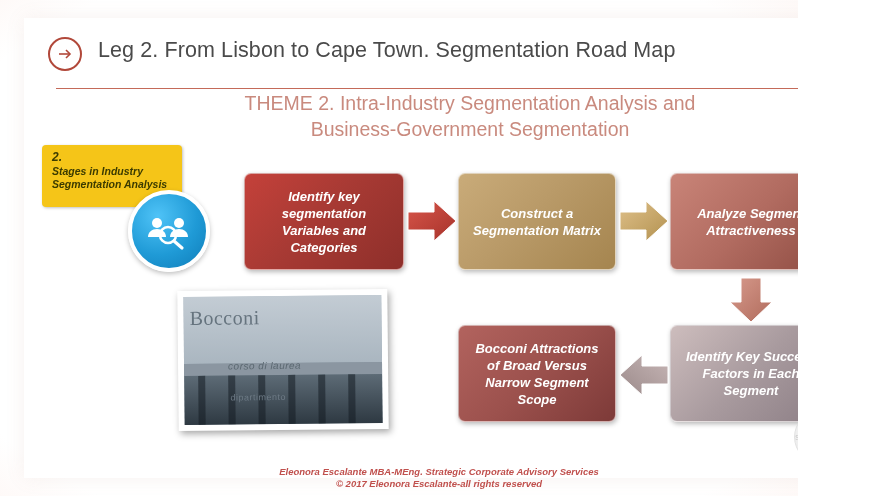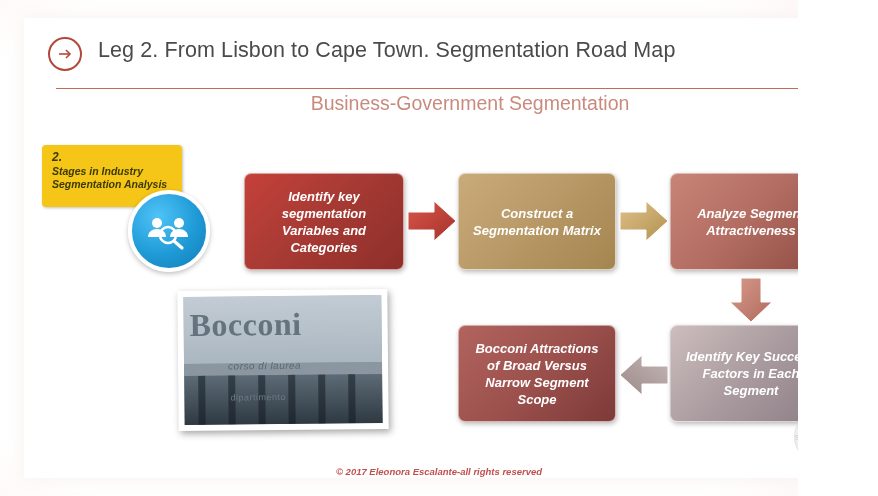--- a/index.html
+++ b/index.html
@@ -206,22 +206,22 @@
     top: 62%;
     width: 7px;
     height: 38%;
     background: rgba(20,28,34,0.55);
   }
   #photo-text {
     position: absolute;
     left: 6px;
     top: 10px;
     font-family: "Liberation Serif", serif;
-    font-size: 32px;
-    font-weight: bold;
+    font-size: 20px;
+    font-weight: normal;
     color: #5f6d78;
     letter-spacing: 0.5px;
     opacity: 0.92;
   }
   #photo-sub1 {
     position: absolute;
     left: 46px;
     top: 48px;
     font-size: 9px;
     color: #6d7a85;
@@ -281,20 +281,21 @@
       <svg width="20" height="20" viewBox="0 0 20 20">
         <line x1="4" y1="10" x2="15" y2="10" stroke="#b1483a" stroke-width="1.6"></line>
         <polyline points="11,6 15,10 11,14" fill="none" stroke="#b1483a" stroke-width="1.6"></polyline>
       </svg>
     </div>
     <div id="header-title">Leg 2. From Lisbon to Cape Town. Segmentation Road Map</div>
     <div id="header-rule"></div>
   </div>
 
   <div id="theme">
+    <div>THEME 2. Intra-Industry Segmentation Analysis and</div>
     <div>Business-Government Segmentation</div>
   </div>
 
   <div id="badge">
     <div class="num">2.</div>
     <div class="txt">Stages in Industry Segmentation Analysis</div>
   </div>
 
   <div id="blue-icon">
     <svg width="48" height="40" viewBox="0 0 48 40">
@@ -383,15 +384,16 @@
       <div id="photo-sub1">dipartimento</div>
       <div id="photo-sub2">corso di laurea</div>
     </div>
   </div>
 
   <div id="seal">
     <span>SEAL</span>
   </div>
 
   <div id="footer">
+    <div>Eleonora Escalante MBA-MEng. Strategic Corporate Advisory Services</div>
     <div>© 2017 Eleonora Escalante-all rights reserved</div>
   </div>
 </div>
 
 </body></html>

